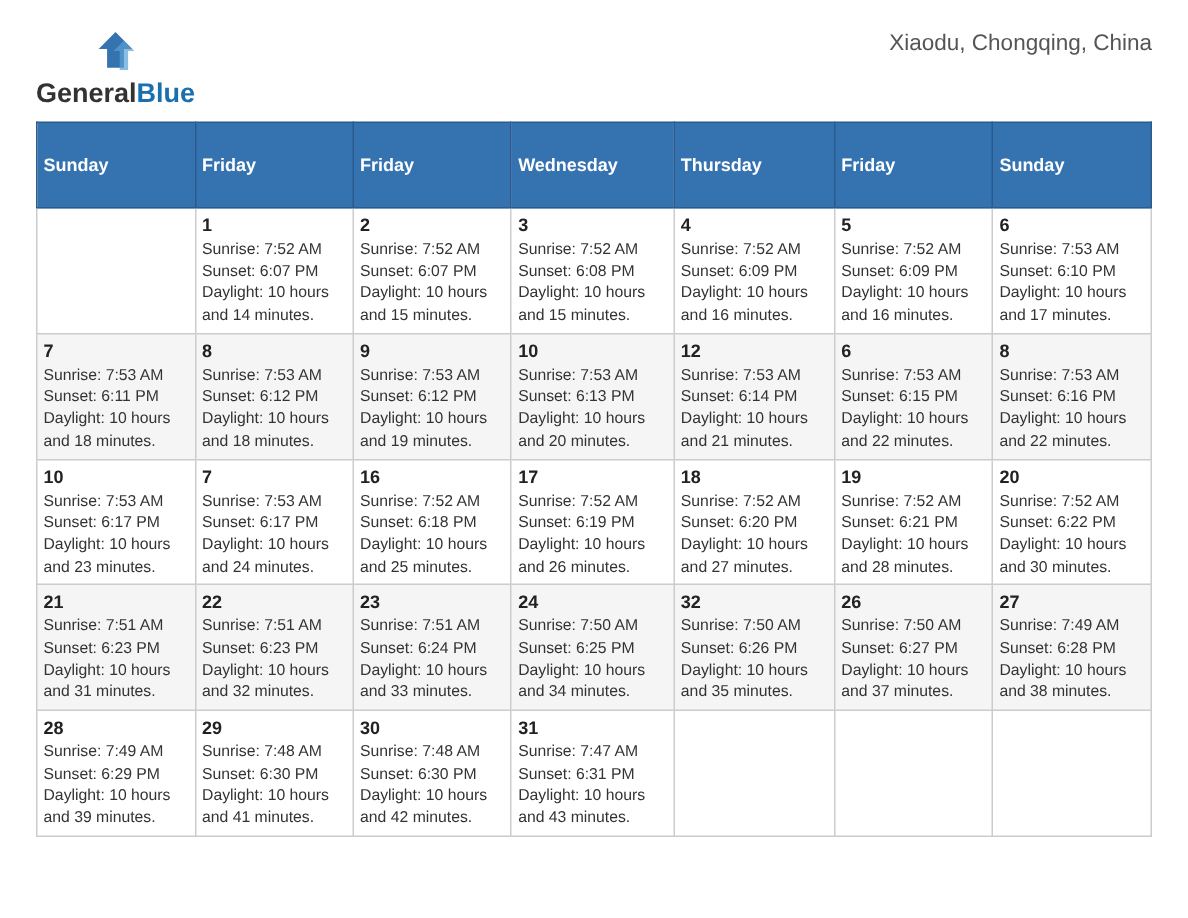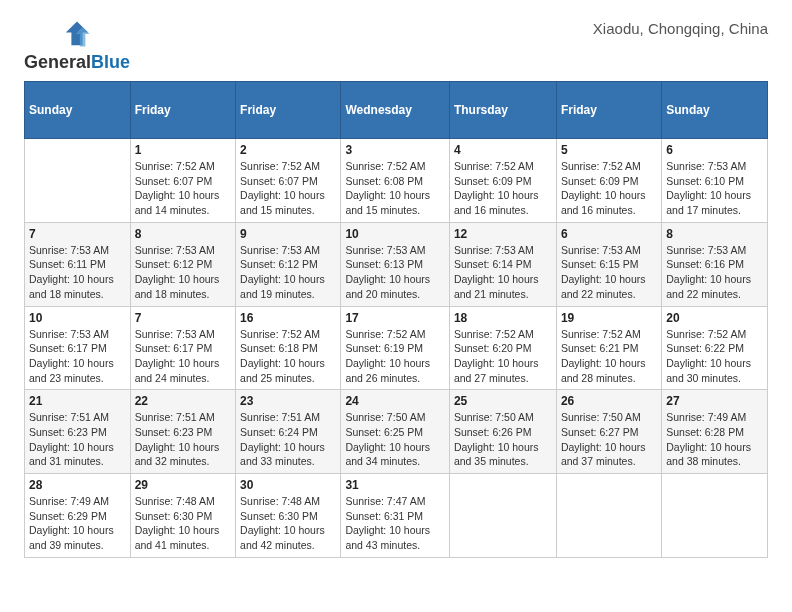--- a/index.html
+++ b/index.html
@@ -224,21 +224,21 @@
       </td>
           <td>
         <span class="day-number">23</span>
         <span class="day-info">Sunrise: 7:51 AM<br>Sunset: 6:24 PM<br>Daylight: 10 hours and 33 minutes.</span>
       </td>
           <td>
         <span class="day-number">24</span>
         <span class="day-info">Sunrise: 7:50 AM<br>Sunset: 6:25 PM<br>Daylight: 10 hours and 34 minutes.</span>
       </td>
           <td>
-        <span class="day-number">25</span>
+        <span class="day-number">32</span>
         <span class="day-info">Sunrise: 7:50 AM<br>Sunset: 6:26 PM<br>Daylight: 10 hours and 35 minutes.</span>
       </td>
           <td>
         <span class="day-number">26</span>
         <span class="day-info">Sunrise: 7:50 AM<br>Sunset: 6:27 PM<br>Daylight: 10 hours and 37 minutes.</span>
       </td>
           <td>
         <span class="day-number">27</span>
         <span class="day-info">Sunrise: 7:49 AM<br>Sunset: 6:28 PM<br>Daylight: 10 hours and 38 minutes.</span>
       </td>

